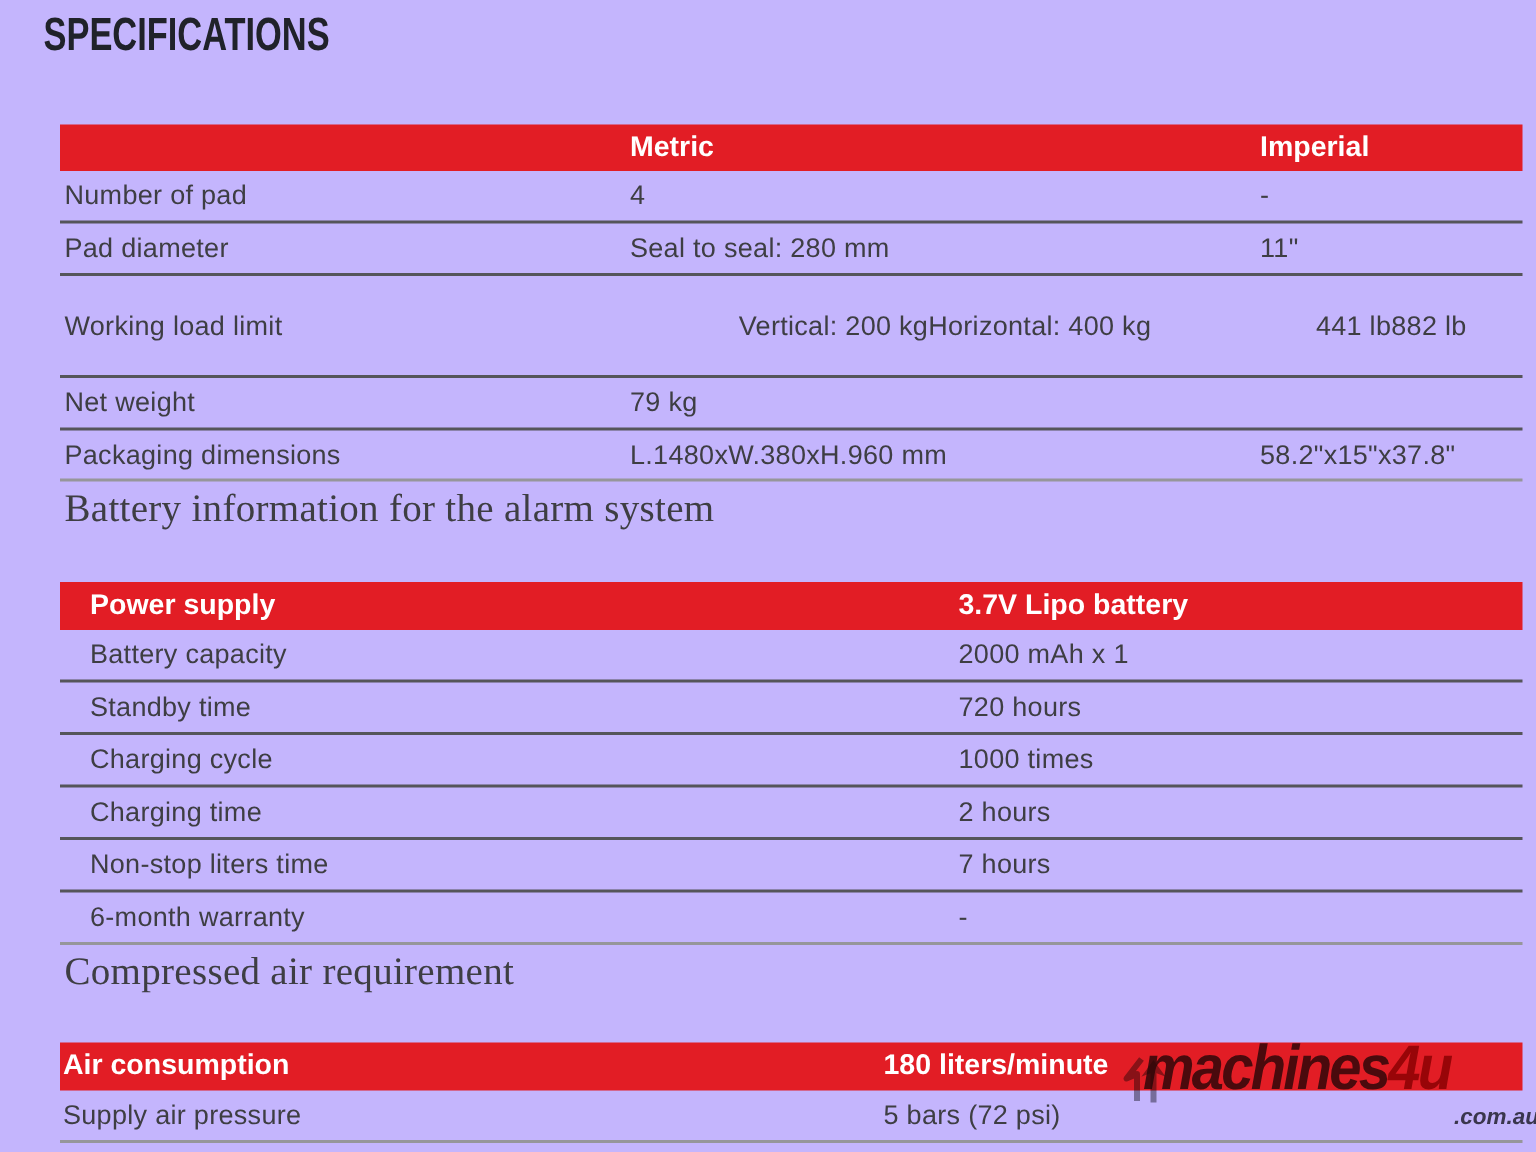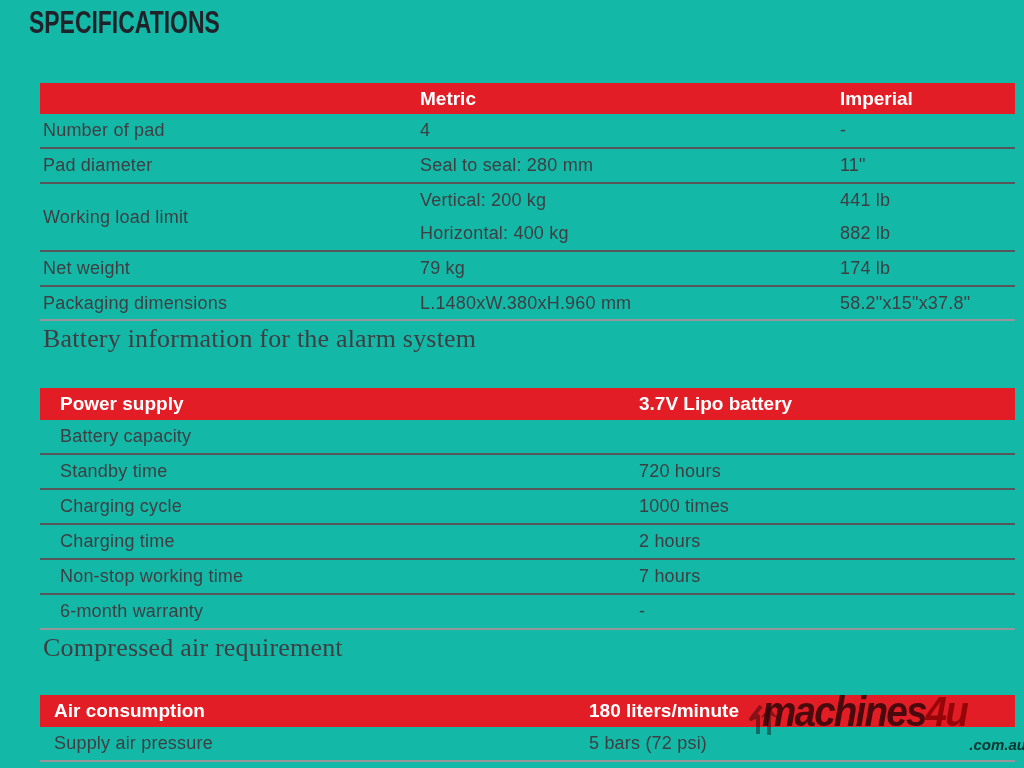--- a/index.html
+++ b/index.html
@@ -1,20 +1,20 @@
 <!DOCTYPE html>
 <html><head>
 <meta charset="utf-8">
 <style>
   * { margin:0; padding:0; box-sizing:border-box; }
   html,body { background:#ffffff; }
   body { font-family:"Liberation Sans", sans-serif; }
   #frame {
     position:relative; width:1024px; height:768px;
-    background:#14b8a6; overflow:hidden;
+    background:#c4b5fd; overflow:hidden;
   }
   
   .page-heading {
     position:absolute; left:29px; top:6px;
     font-size:31px; font-weight:700; color:#20222a;
     transform:scaleX(0.74); transform-origin:left center;
     letter-spacing:0px; white-space:nowrap; line-height:34px;
   }
   
   .spec-table { position:absolute; left:40px; width:975px; color:#3e3e43; }
@@ -31,26 +31,26 @@
   .body-row.light-border { border-bottom-color:#96969a; }
   .caption-row {
     display:flex; align-items:center;
     font-size:26px; letter-spacing:0.2px;font-family:Liberation Serif, serif;
   }
   
   .c-label  { width:380px; padding-left:3px; }
   .c-metric { width:420px; }
   .c-imp    { flex:1; }
   
-  .twoline { display:flex; flex-direction:column; justify-content:center; }
+  .twoline { display:flex; flex-direction:row; justify-content:center; }
   .twoline div { line-height:33px; }
   
   .c2-label { width:599px; padding-left:20px; }
   .c2-value { flex:1; }
-  .c3-label { width:549px; padding-left:14px; }
+  .c3-label { width:549px; padding-left:2px; }
   .c3-value { flex:1; }
   .h35 { height:35px; }
   .h34 { height:34px; }
   .h68 { height:68px; }
   .h31 { height:31px; }
   .h32 { height:32px; }
   .h36 { height:36px; }
   
   .watermark {
     position:absolute; left:720px; top:686px; width:312px; height:76px;
@@ -106,21 +106,20 @@
       </div>
       <div class="c-imp twoline">
         <div>441 lb</div>
         <div>882 lb</div>
       </div>
     </div>
 
     <div class="body-row h35">
       <div class="c-label">Net weight</div>
       <div class="c-metric">79 kg</div>
-      <div class="c-imp">174 lb</div>
     </div>
 
     <div class="body-row h34 light-border">
       <div class="c-label">Packaging dimensions</div>
       <div class="c-metric">L.1480xW.380xH.960 mm</div>
       <div class="c-imp">58.2"x15"x37.8"</div>
     </div>
 
     <div class="caption-row h36">
       <div class="c-label" style="width:auto;">Battery information for the alarm system</div>
@@ -128,35 +127,36 @@
   </div>
 
   <div class="spec-table" style="top:388px;">
     <div class="hdr-row h32">
       <div class="c2-label">Power supply</div>
       <div class="c2-value">3.7V Lipo battery</div>
     </div>
 
     <div class="body-row h35">
       <div class="c2-label">Battery capacity</div>
+      <div class="c2-value">2000 mAh x 1</div>
     </div>
     <div class="body-row h35">
       <div class="c2-label">Standby time</div>
       <div class="c2-value">720 hours</div>
     </div>
     <div class="body-row h35">
       <div class="c2-label">Charging cycle</div>
       <div class="c2-value">1000 times</div>
     </div>
     <div class="body-row h35">
       <div class="c2-label">Charging time</div>
       <div class="c2-value">2 hours</div>
     </div>
     <div class="body-row h35">
-      <div class="c2-label">Non-stop working time</div>
+      <div class="c2-label">Non-stop liters time</div>
       <div class="c2-value">7 hours</div>
     </div>
     <div class="body-row h35 light-border">
       <div class="c2-label">6-month warranty</div>
       <div class="c2-value">-</div>
     </div>
 
     <div class="caption-row h36">
       <div style="padding-left:3px;">Compressed air requirement</div>
     </div>

